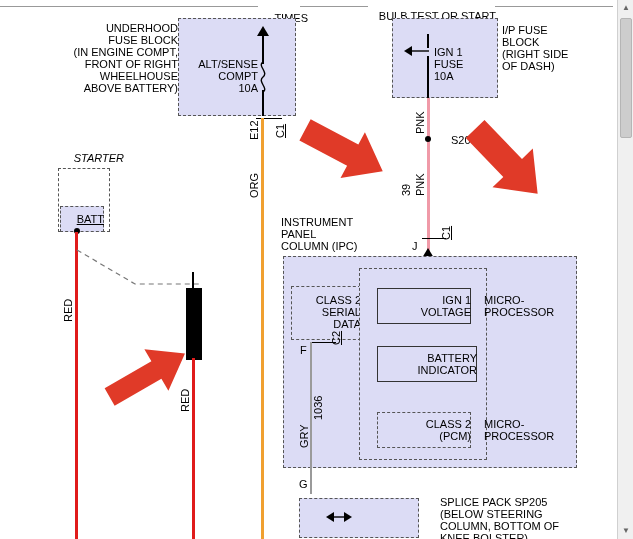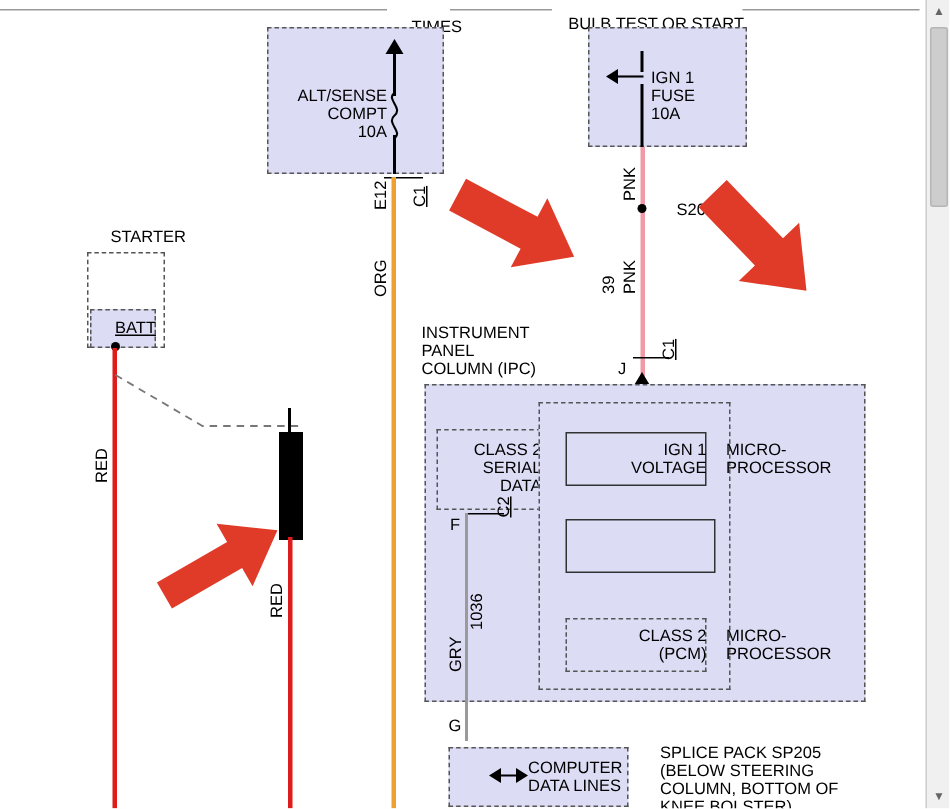--- a/index.html
+++ b/index.html
@@ -120,20 +120,26 @@
 <div id="stage">
 
   <div class="topline" style="left:0px; top:6px; width:258px;"></div>
   <div class="topline" style="left:300px; top:6px; width:68px;"></div>
   <div class="topline" style="left:495px; top:6px; width:118px;"></div>
 
   <div class="lbl ctr" style="left:248px; top:12px; width:60px;">TIMES</div>
   <div class="lbl ctr" style="left:366px; top:10px; width:130px;">BULB TEST OR START</div>
 
   <div class="box-dash" style="left:178px; top:18px; width:118px; height:98px;"></div>
+  <div class="lbl ctr" style="left:56px; top:22px; width:122px;">UNDERHOOD
+FUSE BLOCK
+(IN ENGINE COMPT,
+FRONT OF RIGHT
+WHEELHOUSE
+ABOVE BATTERY)</div>
   <div class="lbl ctr" style="left:188px; top:58px; width:70px;">ALT/SENSE
 COMPT
 10A</div>
 
   <div class="wire wire-blk vert" style="left:262px; top:34px; height:30px;"></div>
   <svg class="arrow-svg" style="left:256px; top:26px;" width="14" height="12" viewBox="0 0 14 12">
       <polygon points="7,0 13,10 1,10" fill="#000"></polygon>
     </svg>
   <svg class="arrow-svg" style="left:256px; top:62px;" width="14" height="30" viewBox="0 0 14 30">
       <path d="M7 0 C 1 4, 13 10, 7 15 C 1 20, 13 26, 7 30" stroke="#000" stroke-width="1.4" fill="none"></path>
@@ -141,20 +147,24 @@
   <div class="wire wire-blk vert" style="left:262px; top:90px; height:26px;"></div>
 
   <div class="rot" style="left:248px; top:140px;">E12</div>
   <div class="rot under" style="left:274px; top:138px;">C1</div>
   <div class="wire wire-blk horz" style="left:256px; top:118px; width:26px; height:1px;"></div>
 
   <div class="wire wire-org vert" style="left:261px; top:118px; height:421px; width:3px;"></div>
   <div class="rot" style="left:248px; top:198px;">ORG</div>
 
   <div class="box-dash" style="left:392px; top:18px; width:106px; height:80px;"></div>
+  <div class="lbl" style="left:502px; top:24px; width:110px;">I/P FUSE
+BLOCK
+(RIGHT SIDE
+OF DASH)</div>
   <div class="lbl" style="left:434px; top:46px; width:60px;">IGN 1
 FUSE
 10A</div>
 
   <div class="wire wire-blk vert" style="left:427px; top:34px; height:14px;"></div>
   <svg class="arrow-svg" style="left:404px; top:44px;" width="26" height="14" viewBox="0 0 26 14">
       <line x1="25" y1="7" x2="6" y2="7" stroke="#000" stroke-width="1.4"></line>
       <polygon points="0,7 8,2 8,12" fill="#000"></polygon>
     </svg>
   <div class="wire wire-blk vert" style="left:427px; top:56px; height:42px;"></div>
@@ -169,21 +179,21 @@
   <div class="rot" style="left:414px; top:196px;">PNK</div>
   <div class="rot" style="left:400px; top:196px;">39</div>
 
   <div class="lbl" style="left:412px; top:240px;">J</div>
   <div class="rot under" style="left:440px; top:240px;">C1</div>
   <div class="wire wire-blk horz" style="left:422px; top:238px; width:24px; height:1px;"></div>
   <svg class="arrow-svg" style="left:421px; top:248px;" width="14" height="14" viewBox="0 0 14 14">
       <polygon points="7,0 13,10 1,10" fill="#000"></polygon>
     </svg>
 
-  <div class="lbl ctr" style="left:44px; top:152px; width:80px;">STARTER</div>
+  <div class="lbl ctr" style="left:44px; top:152px; width:80px;font-style:italic;">STARTER</div>
   <div class="box-dash clear" style="left:58px; top:168px; width:52px; height:64px;"></div>
   <div class="box-dash" style="left:60px; top:206px; width:44px; height:26px;"></div>
   <div class="lbl ctr" style="left:60px; top:213px; width:44px;text-decoration:underline;">BATT</div>
   <div class="dot" style="left:74px; top:228px;"></div>
 
   <div class="wire wire-red vert" style="left:75px; top:232px; height:307px; width:3px;"></div>
   <div class="rot" style="left:62px; top:322px;">RED</div>
 
   <svg class="arrow-svg" style="left:75px; top:236px;" width="126" height="56" viewBox="0 0 126 56">
       <path d="M2 14 L60 48 L124 48 L124 50" stroke="#777" stroke-width="1.2" fill="none" stroke-dasharray="5,4"></path>
@@ -206,40 +216,40 @@
 
   <div class="box-dash" style="left:359px; top:268px; width:128px; height:192px;"></div>
 
   <div class="box-solid" style="left:377px; top:288px; width:94px; height:36px;"></div>
   <div class="lbl ctr" style="left:377px; top:294px; width:94px;">IGN 1
 VOLTAGE</div>
   <div class="lbl" style="left:484px; top:294px; width:80px;">MICRO-
 PROCESSOR</div>
 
   <div class="box-solid" style="left:377px; top:346px; width:100px; height:36px;"></div>
+  <div class="lbl ctr" style="left:377px; top:352px; width:100px;">BATTERY
+INDICATOR</div>
 
   <div class="box-dash" style="left:377px; top:412px; width:94px; height:36px;"></div>
   <div class="lbl ctr" style="left:377px; top:418px; width:94px;">CLASS 2
 (PCM)</div>
   <div class="lbl" style="left:484px; top:418px; width:80px;">MICRO-
 PROCESSOR</div>
 
   <div class="lbl" style="left:300px; top:344px;">F</div>
   <div class="rot under" style="left:330px; top:345px;">C2</div>
   <div class="wire wire-blk horz" style="left:310px; top:342px; width:26px; height:1px;"></div>
 
   <div class="wire wire-gry vert" style="left:310px; top:342px; height:152px; width:2px;"></div>
   <div class="rot" style="left:298px; top:448px;">GRY</div>
   <div class="rot" style="left:312px; top:420px;">1036</div>
 
   <div class="lbl" style="left:299px; top:478px;">G</div>
 
   <div class="box-dash" style="left:299px; top:498px; width:120px; height:40px;"></div>
-  <div class="lbl" style="left:352px; top:506px; width:80px;">COMPUTER
-DATA LINES</div>
   <svg class="arrow-svg" style="left:326px; top:510px;" width="26" height="14" viewBox="0 0 26 14">
       <line x1="3" y1="7" x2="23" y2="7" stroke="#000" stroke-width="1.4"></line>
       <polygon points="26,7 18,2 18,12" fill="#000"></polygon>
       <polygon points="0,7 8,2 8,12" fill="#000"></polygon>
     </svg>
   <div class="lbl" style="left:440px; top:496px; width:170px;">SPLICE PACK SP205
 (BELOW STEERING
 COLUMN, BOTTOM OF
 KNEE BOLSTER)</div>
 

